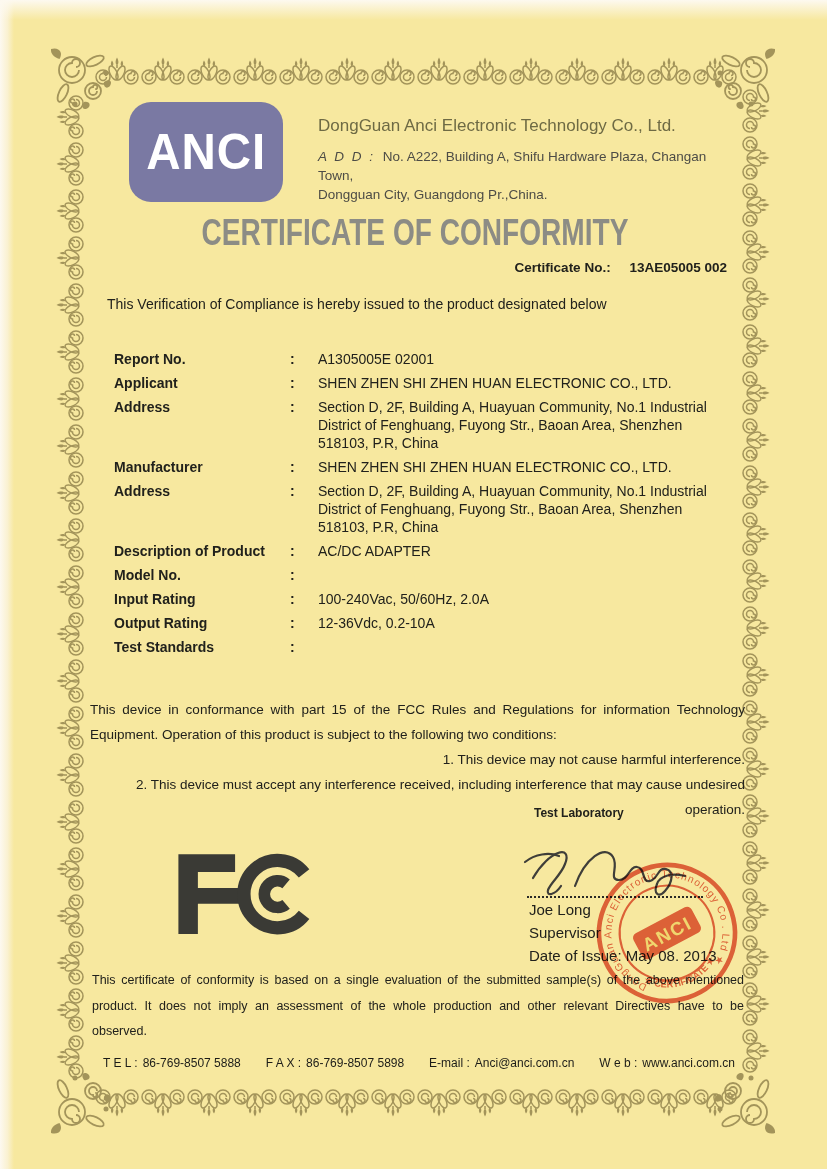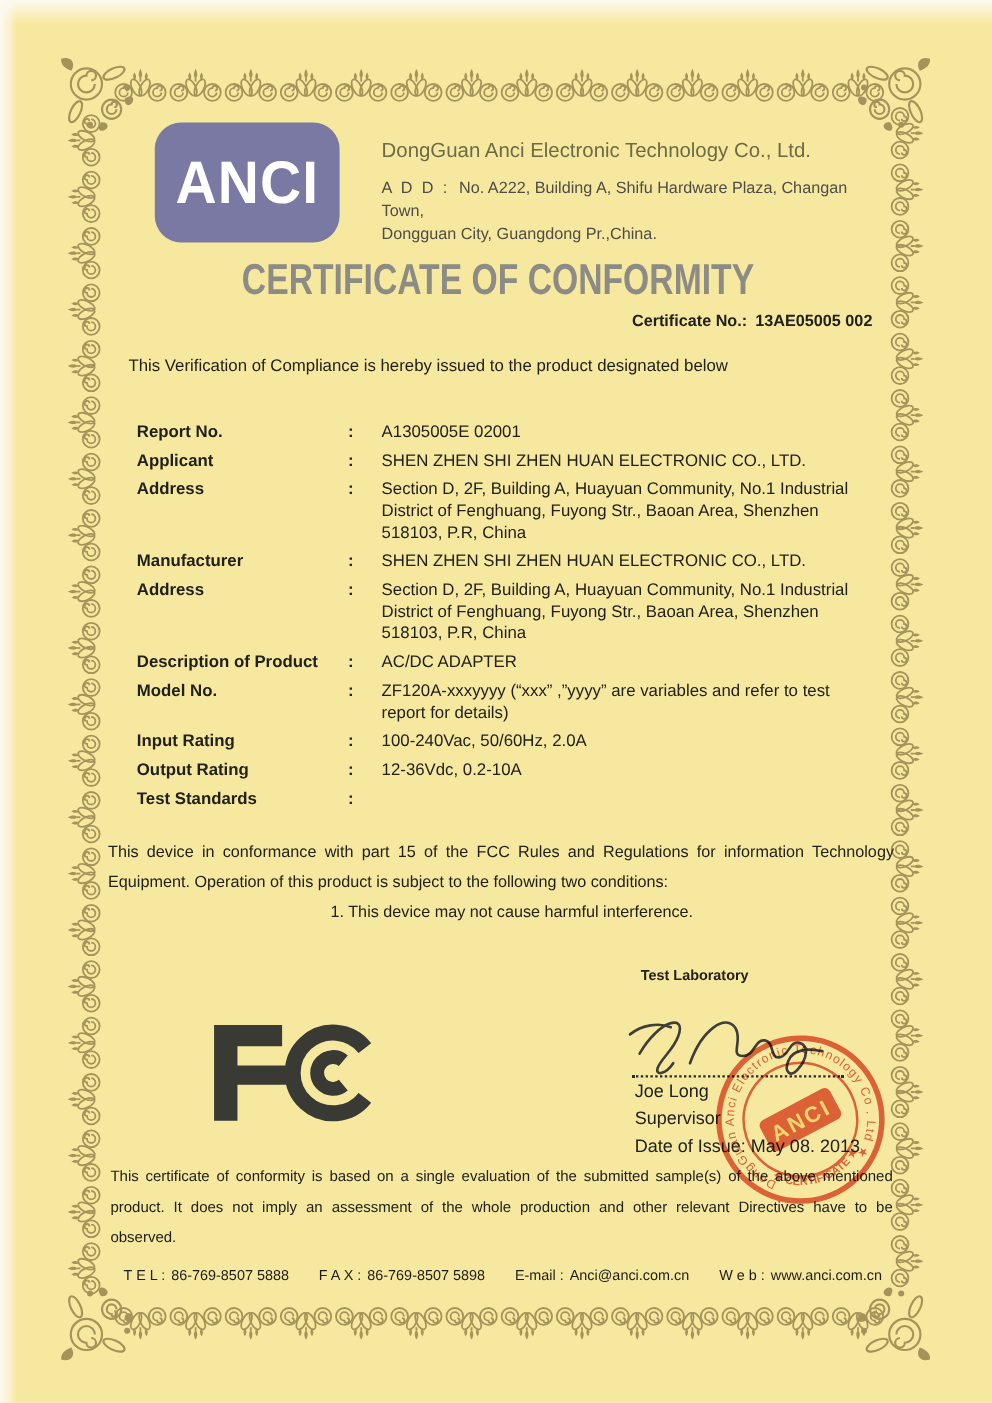--- a/index.html
+++ b/index.html
@@ -16,37 +16,37 @@
     background:linear-gradient(180deg,#fdf9f0 0%,rgba(250,241,208,0) 100%);}
   
   .orn{color:var(--border-orn,#a3945a);position:absolute;}
   .bstrip{overflow:visible;}
   
   .logo{left:129px;top:102px;width:154px;height:100px;border-radius:22px;
     background:var(--logo-bg,#7a79a3);display:flex;align-items:center;justify-content:center;}
   .logo span{color:#fff;font-weight:bold;font-size:50px;letter-spacing:1px;transform:scaleX(.95);}
   .company{left:318px;top:116px;font-size:17px;font-weight:normal;color:var(--company-olive,#6e6a44);}
   .addline{left:318px;top:147px;width:410px;font-size:13.5px;line-height:19px;color:#4d4c46;}
-  .addline .lbl{letter-spacing:2px;margin-right:4px;}
+  .addline .lbl{letter-spacing:2px;margin-right:4px;font-style:italic;}
   
   .title{left:90px;top:212px;width:650px;text-align:center;font-size:36px;font-weight:bold;
     color:var(--title-gray,#8c8c85);transform:scaleX(.78);white-space:nowrap;}
   .certno{left:400px;top:260px;width:327px;text-align:right;font-size:13.5px;font-weight:bold;}
-  .certno .v{margin-left:3px;}
+  .certno .v{margin-left:15px;}
   .issued{left:107px;top:296px;font-size:14px;}
   
   .fields{left:114px;top:350px;width:620px;}
   .frow{display:flex;margin-bottom:6px;font-size:14px;line-height:18px;}
   .frow .lab{width:176px;font-weight:bold;flex:none;}
   .frow .col{width:28px;font-weight:bold;flex:none;}
   .frow .val{width:404px;}
   
   .statement{left:90px;top:697px;width:655px;font-size:13.5px;line-height:25px;text-align:justify;}
   .statement p{margin:0;}
-  .statement p.cond{text-indent:18px;text-align:center;}
+  .statement p.cond{text-indent:18px;text-align:right;}
   .testlab{left:534px;top:806px;font-size:12px;font-weight:bold;}
   
   .fcc{left:166px;top:836px;color:#3a3a35;}
   .sig{left:515px;top:836px;color:#3f3e39;z-index:3;}
   .sigline{left:527px;top:896px;width:176px;border-bottom:2px dotted #2a2a26;height:0;}
   .signer{left:529px;font-size:15px;text-align:right;}
   .stamp{left:594px;top:860px;width:146px;height:146px;transform:rotate(-18deg);
     opacity:.82;mix-blend-mode:multiply;color:var(--stamp-red,#dd4a31);z-index:5;}
   .stamp text{fill:currentColor;font-family:"Liberation Sans",sans-serif;}
   .stamp .center-txt{fill:var(--paper,#f7e89f);font-weight:bold;letter-spacing:2px;}
@@ -236,41 +236,41 @@
     <span class="val">Section D, 2F, Building A, Huayuan Community, No.1 Industrial District of Fenghuang, Fuyong Str., Baoan Area, Shenzhen 518103, P.R, China</span>
   </div>
   <div class="frow">
     <span class="lab">Description of Product</span>
     <span class="col">:</span>
     <span class="val">AC/DC ADAPTER</span>
   </div>
   <div class="frow">
     <span class="lab">Model No.</span>
     <span class="col">:</span>
-    <span class="val">ZF120A-xxxyyyy (“xxx” ,”yyyy” are variables and refer to test report for details)</span>
   </div>
   <div class="frow">
     <span class="lab">Input Rating</span>
     <span class="col">:</span>
     <span class="val">100-240Vac, 50/60Hz, 2.0A</span>
   </div>
   <div class="frow">
     <span class="lab">Output Rating</span>
     <span class="col">:</span>
     <span class="val">12-36Vdc, 0.2-10A</span>
   </div>
   <div class="frow">
     <span class="lab">Test Standards</span>
     <span class="col">:</span>
   </div>
 </div>
 
 <div class="abs statement">
   <p>This device in conformance with part 15 of the FCC Rules and Regulations for information Technology Equipment. Operation of this product is subject to the following two conditions:</p>
   <p class="cond">1. This device may not cause harmful interference.</p>
+  <p class="cond">2. This device must accept any interference received, including interference that may cause undesired operation.</p>
 </div>
 
 <div class="abs testlab">Test Laboratory</div>
 
 <svg class="abs fcc" width="155" height="118" viewBox="0 0 175 120">
   <path fill="currentColor" d="M14,14 H78 V34 H36 V52 H84 V70 H36 V104 H14 Z"></path>
   <g fill="none" stroke="currentColor">
     <path d="M155.9,82.4 A38,38 0 1,1 155.9,35.6" stroke-width="15"></path>
     <path d="M135.6,70.5 A15,15 0 1,1 135.6,47.5" stroke-width="13"></path>
   </g>

